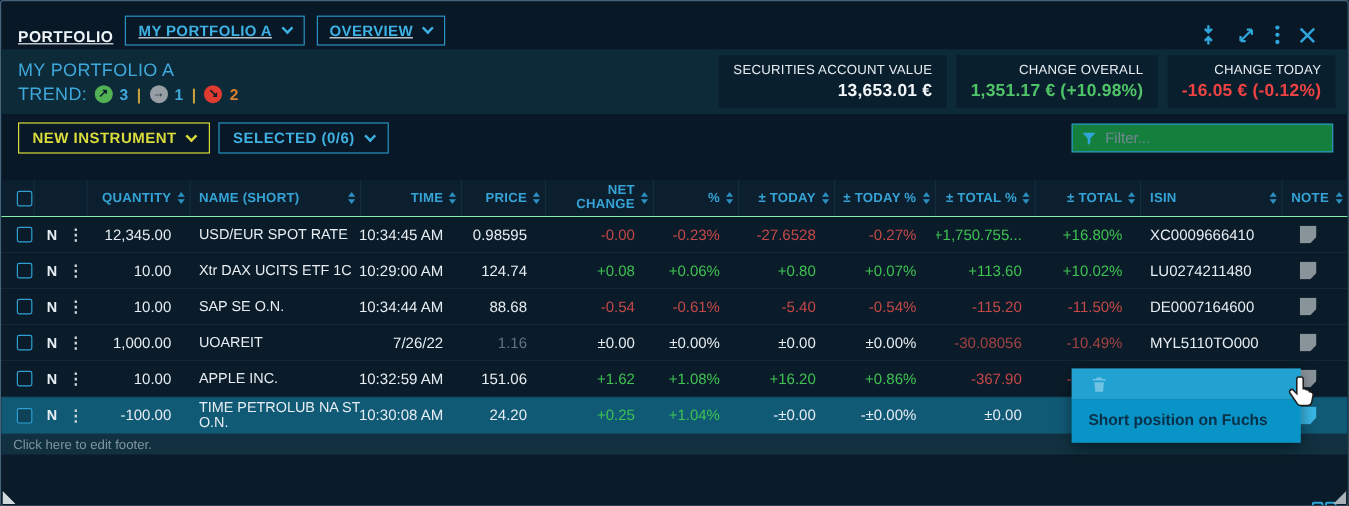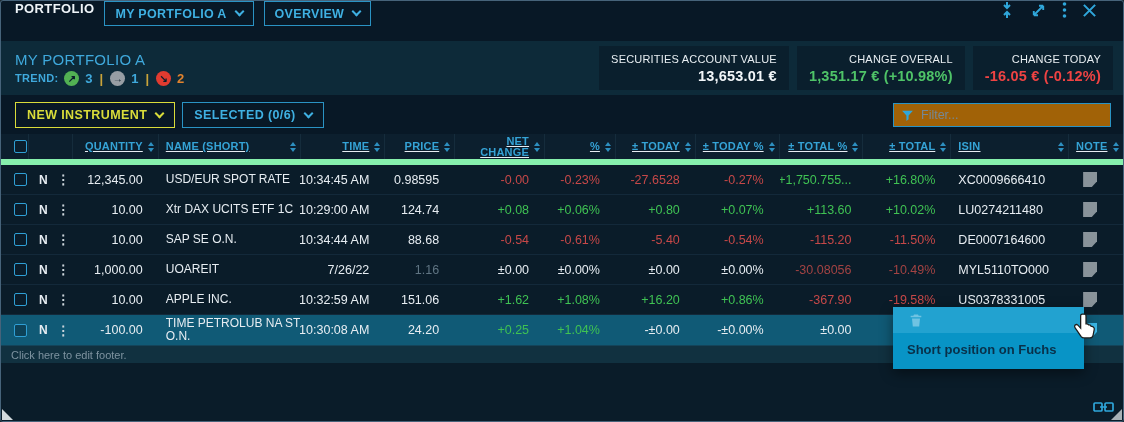--- a/index.html
+++ b/index.html
@@ -6,34 +6,34 @@
     --bg0:#081826; --bg1:#0d2a39; --bg2:#0a1f2d; --bgtable:#0a1c29; --bghead:#0c1f2e;
     --accent:#2fa6da; --accent-t:#3fb0e2; --yellow:#d9dc3a;
     --green:#3fc253; --red:#c64848; --redbright:#ef4343; --white:#e7edf2;
     --muted:#5f7482; --sel:#105a76; --line:#13293a;
   }
   *{margin:0;padding:0;box-sizing:border-box;}
   body{background:#1b2a33;font-family:"Liberation Sans",sans-serif;}
   .window{width:1124px;height:422px;position:relative;background:var(--bg0);
     border:1px solid #46637a;border-radius:3px;overflow:hidden;color:var(--white);}
   
-  .titlebar{height:37px;display:flex;align-items:flex-start;padding:0 24px 0 14px;}
+  .titlebar{height:37px;display:flex;align-items:flex-end;padding:0 24px 0 14px;text-decoration:underline;}
   .app-title{font-size:13px;font-weight:bold;color:#eef4f8;letter-spacing:.4px;}
   .dd{height:25px;border:1px solid #2a93c4;color:var(--accent-t);display:flex;align-items:center;
     padding:0 10px;font-size:12.5px;font-weight:bold;letter-spacing:.3px;margin-left:10px;cursor:pointer;background:transparent;}
   .chev{width:7px;height:7px;border-right:2px solid currentColor;border-bottom:2px solid currentColor;
     transform:rotate(45deg);margin-left:9px;margin-top:-4px;}
   .tb-icons{margin-left:auto;display:flex;align-items:center;gap:15px;padding-right:2px;}
   .tb-icons svg{display:block;cursor:pointer;}
   
   .summary{height:54px;margin-top:3px;background:var(--bg1);display:flex;align-items:center;
     justify-content:space-between;padding:0 10px 0 14px;}
   .pname{color:#3fa9dc;font-size:15px;letter-spacing:.3px;}
   .trend{display:flex;align-items:center;gap:6px;margin-top:3px;}
-  .trend-label{color:#3fa9dc;font-weight:bold;font-size:11px;letter-spacing:.3px;}
+  .trend-label{color:#3fa9dc;font-weight:normal;font-size:15px;letter-spacing:.3px;}
   .tcirc{width:15px;height:15px;border-radius:50%;display:flex;align-items:center;justify-content:center;
     font-size:10px;font-weight:bold;color:#0a1c2a;}
   .tcirc.up{background:#52b153;} .tcirc.flat{background:#979ea4;} .tcirc.down{background:#e03b30;}
   .tcount{color:#3fa9dc;font-weight:bold;font-size:13px;}
   .tcount.orange{color:#e0832e;}
   .tsep{color:#c9a43a;font-weight:bold;font-size:13px;margin:0 1px;}
   .stats{display:flex;gap:8px;}
   .stat{background:var(--bg2);height:44px;display:flex;flex-direction:column;justify-content:center;
     gap:3px;text-align:right;padding:0 12px;}
   .stat-label{font-size:11px;color:#e8eef2;letter-spacing:.2px;}
@@ -41,25 +41,25 @@
   .v-white{color:#f2f6f9;} .v-green{color:#4fc468;} .v-red{color:var(--redbright);}
   .stat.s1{min-width:163px;} .stat.s2{min-width:133px;} .stat.s3{min-width:137px;}
   
   .toolbar{height:32px;margin-top:4px;display:flex;align-items:center;padding:0 12px 0 14px;}
   .btn{height:26px;border:1px solid;background:transparent;display:flex;align-items:center;
     padding:0 11px;font-size:12.5px;font-weight:bold;letter-spacing:.4px;cursor:pointer;}
   .btn.yellow{color:var(--yellow);border-color:var(--yellow);}
   .btn.cyan{color:var(--accent-t);border-color:#2a93c4;margin-left:7px;}
   .filterbox{margin-left:auto;position:relative;}
   .filterbox svg{position:absolute;left:8px;top:6px;}
-  .filterbox input{width:218px;height:24px;background:#a16207;border:1px solid #2a93c4;color:#cfe3ee;
+  .filterbox input{width:218px;height:24px;background:#15803d;border:1px solid #2a93c4;color:#cfe3ee;
     font-size:12.5px;padding:0 6px 0 27px;font-family:"Liberation Sans",sans-serif;outline:none;}
   .filterbox input::placeholder{color:#748896;}
   
-  .thead{height:31px;margin-top:3px;display:flex;background:var(--bghead);border-bottom:6px solid #86efac;text-decoration:underline;}
+  .thead{height:31px;margin-top:19px;display:flex;background:var(--bghead);border-bottom:1px solid #86efac;}
   .th{display:flex;align-items:center;padding:0 4px 0 7px;border-right:1px solid #152c3c;
     color:#35a3d6;font-size:11px;font-weight:bold;letter-spacing:.2px;cursor:pointer;}
   .th:last-child{border-right:none;}
   .th.align-right{justify-content:flex-end;padding-right:4px;}
   .th.spread{justify-content:space-between;}
   .th-label{line-height:11px;}
   .th.align-right .th-label{text-align:right;}
   .sort{display:flex;flex-direction:column;align-items:center;gap:2px;margin-left:5px;}
   .sort i{display:block;width:0;height:0;border-left:3.5px solid transparent;border-right:3.5px solid transparent;}
   .sort i.tu{border-bottom:4.5px solid #2d8fc0;}

